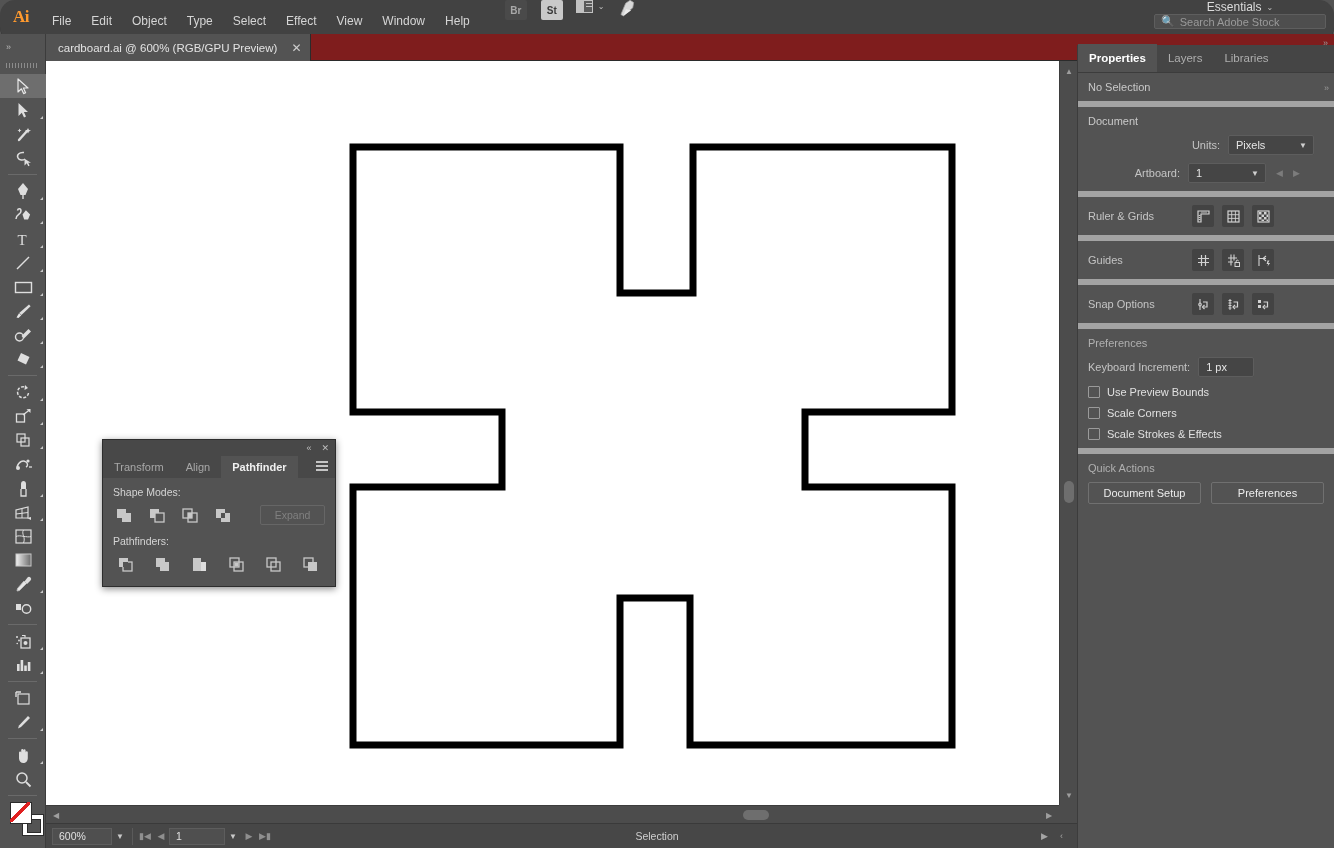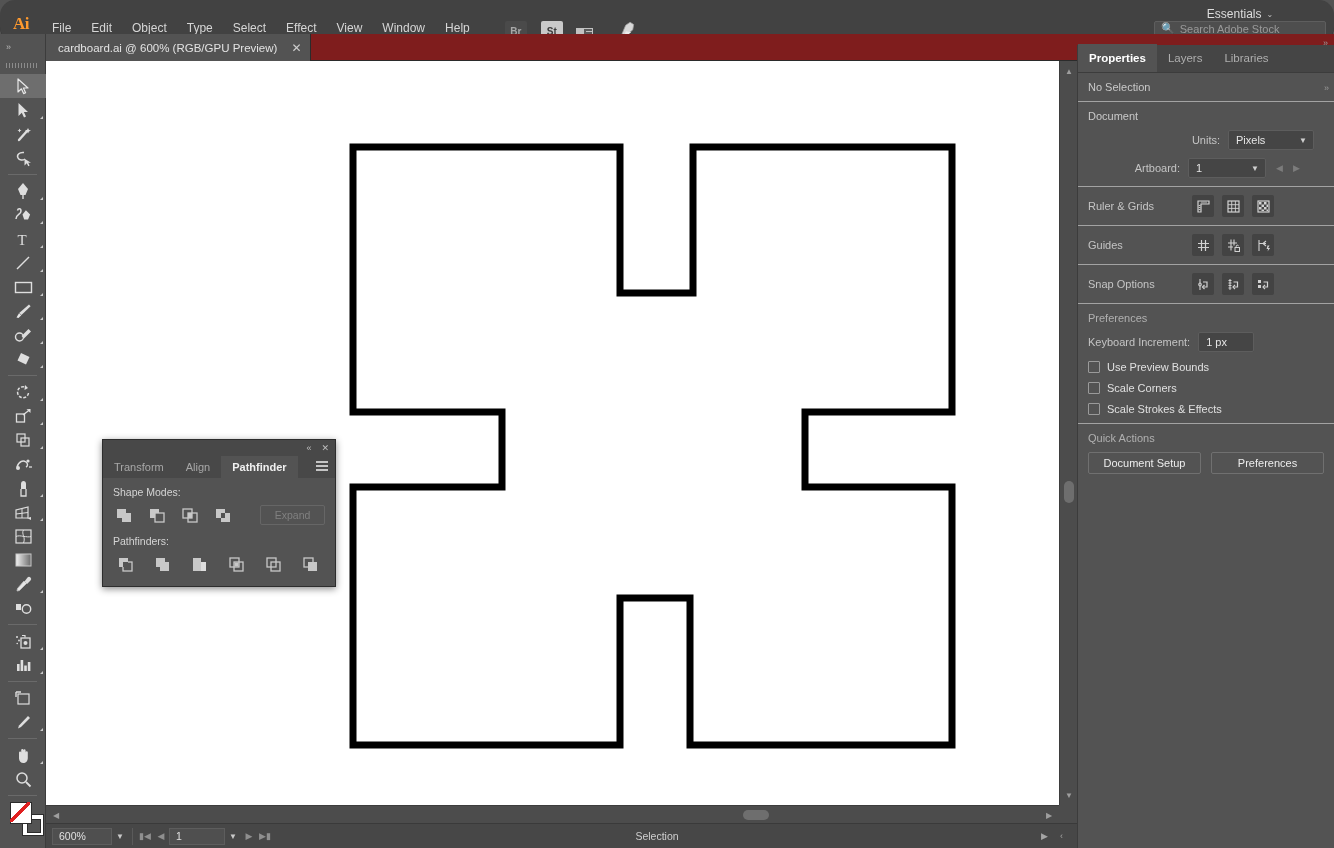--- a/index.html
+++ b/index.html
@@ -11,21 +11,21 @@
     color: #d4d4d4;
     overflow: hidden;
     -webkit-font-smoothing: antialiased;
   }
   #app { position: relative; width: 1334px; height: 848px; }
 
   
   .menubar {
     position: absolute; left: 0; top: 0; width: 1334px; height: 42px;
     background: #424242;
-    display: flex; align-items: flex-end;
+    display: flex; align-items: flex-start;
     border-bottom: 1px solid #2b2b2b;
     border-radius: 15px;
   }
   .ai-logo {
     width: 42px; height: 34px; display: flex; align-items: center; justify-content: center;
     color: #ff9a2e; font-weight: bold; font-size: 17px;
     font-family: "Liberation Serif", serif; letter-spacing: -0.5px;
   }
   .menu-item {
     padding: 4px 10px; height: 34px; line-height: 34px;
@@ -215,21 +215,21 @@
   .rp-tabs {
     display: flex; height: 28px; background: #454545; align-items: flex-end;
     border-bottom: 1px solid #3c3c3c;
   }
   .rp-tab {
     padding: 0 11px; height: 28px; line-height: 28px; font-size: 11.5px;
     color: #aeaeae; cursor: default;
   }
   .rp-tab.active { background: #535353; color: #ffffff; font-weight: bold; }
   .rp-sect {
-    border-bottom: 1px solid #a3a3a3; padding: 8px 10px;
+    border-bottom: 6px solid #a3a3a3; padding: 8px 10px;
   }
   .rp-sect.nobord { border-bottom: none; }
   .rp-head { font-size: 11px; color: #c9c9c9; }
   .rp-head.dim { color: #b0b0b0; }
   .frow { display: flex; align-items: center; margin-top: 8px; }
   .flabel { font-size: 11px; color: #c4c4c4; text-align: right; margin-right: 8px; }
   .select {
     position: relative; height: 20px; background: #454545; border: 1px solid #5d5d5d;
     border-radius: 2px; display: flex; align-items: center; padding-left: 7px;
     font-size: 11px; color: #e6e6e6; cursor: default;

